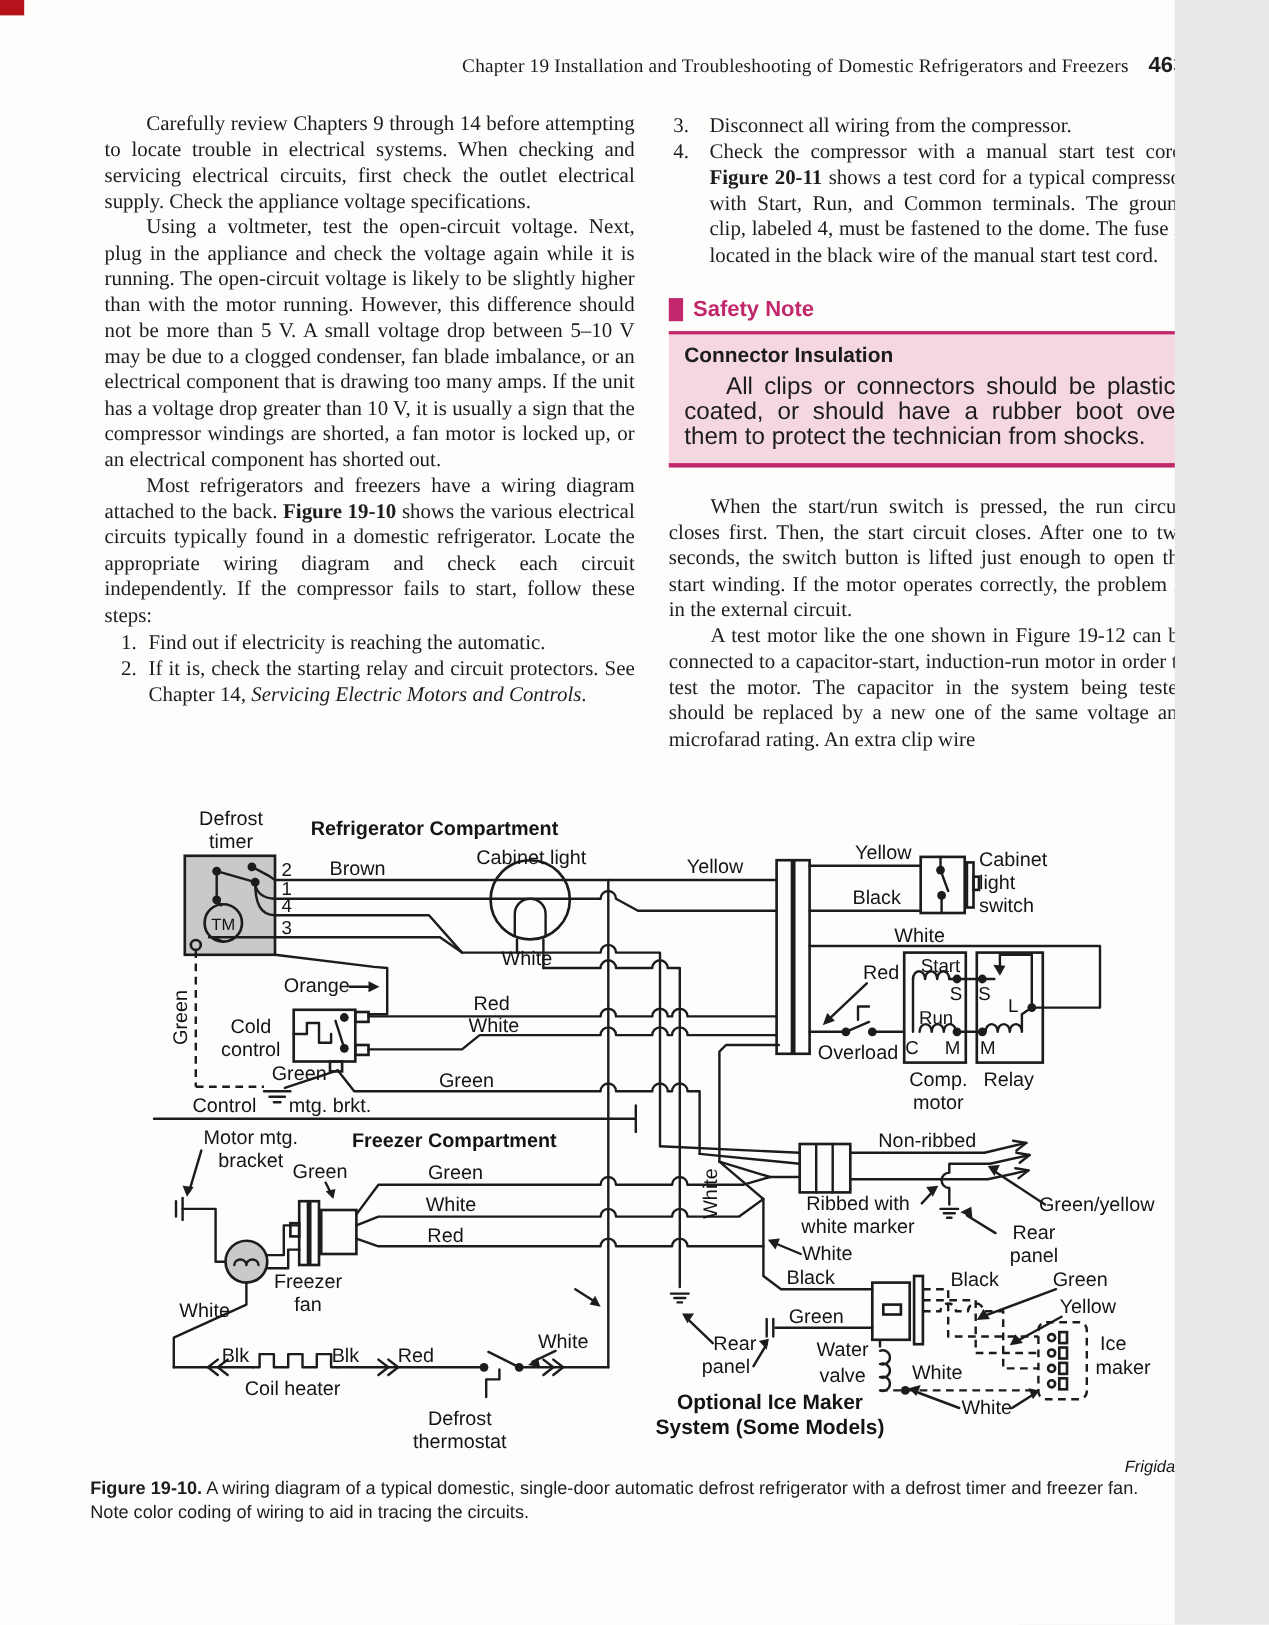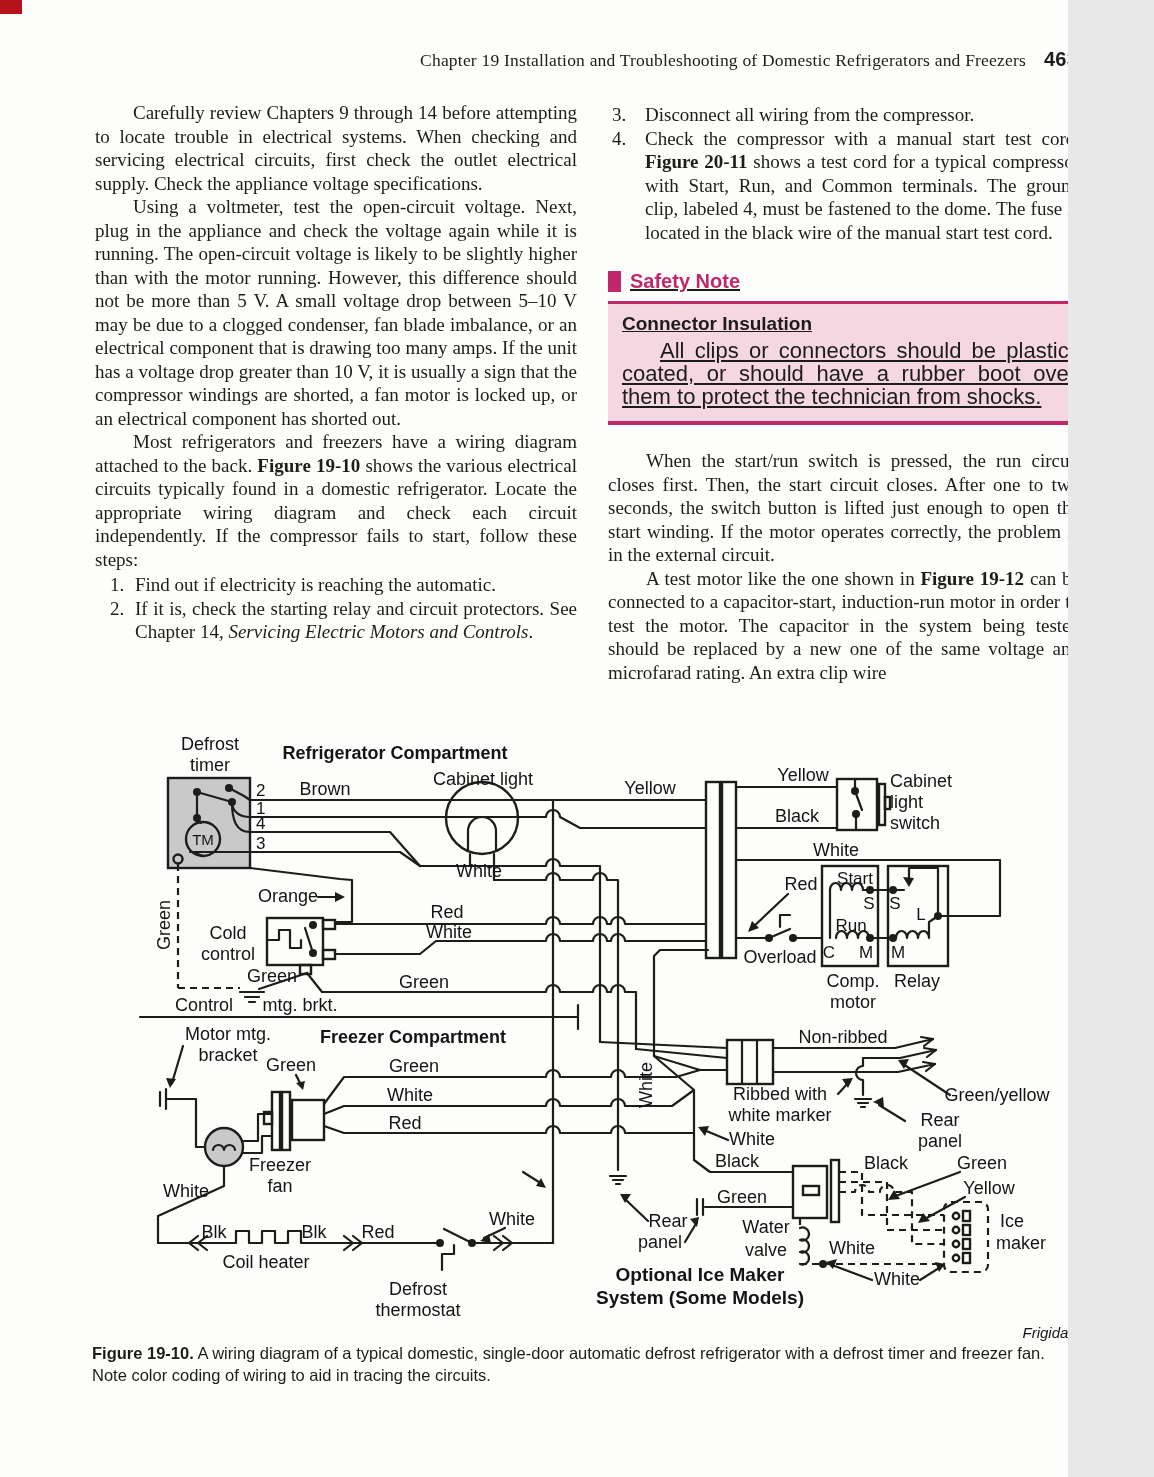--- a/index.html
+++ b/index.html
@@ -12,40 +12,40 @@
   .running-head .pageno{font-weight:bold;font-size:20px;margin-left:18px;font-family:"Liberation Sans",sans-serif;}
   .col{position:absolute;top:101px;font-size:19px;line-height:23.5px;text-align:justify;}
   .col-left{left:95px;width:482px;}
   .col-right{left:608px;width:472px;}
   .para{margin:0;text-indent:38px;}
   .list{margin-top:2px;}
   .li{display:flex;}
   .li .num{flex:0 0 40px;padding-left:15px;box-sizing:border-box;}
   .col-right .li .num{flex:0 0 37px;padding-left:4px;}
   .li .txt{flex:1;text-align:justify;}
-  .safety{margin-top:26px;font-family:"Liberation Sans",sans-serif;text-decoration:underline;}
+  .safety{margin-top:26px;font-family:"Liberation Sans",sans-serif;}
   .safety-head{display:flex;align-items:center;margin-bottom:7px;}
   .safety-sq{width:13px;height:21px;background:#c2266b;margin-right:9px;}
   .safety-title{color:#c2266b;font-weight:bold;font-size:20px;}
   .safety-box{background:#f4d7e0;border-top:3px solid #c2266b;border-bottom:4px solid #c2266b;
       padding:8px 4px 13px 14px;}
   .safety-box h4{margin:0 0 4px 0;font-size:19px;}
   .safety-box p{margin:0;font-size:22px;line-height:23px;text-align:justify;text-indent:38px;}
   .after-box{margin-top:24px;}
   .chapter-tab{position:absolute;left:1097px;top:600px;width:57px;height:103px;
       background:linear-gradient(145deg,#b49484 0%,#a2olive 0%,#a8876f 55%,#96755f 100%);
       background-color:#a8876f;color:#fff;font-family:"Liberation Sans",sans-serif;
       font-weight:bold;font-size:30px;display:flex;align-items:center;justify-content:center;}
   .tab-speck{position:absolute;inset:0;background:
       radial-gradient(circle at 20% 30%, rgba(90,60,45,.35) 2px, transparent 3px),
       radial-gradient(circle at 70% 20%, rgba(90,60,45,.3) 2px, transparent 3px),
       radial-gradient(circle at 40% 70%, rgba(90,60,45,.3) 2px, transparent 3px),
       radial-gradient(circle at 80% 60%, rgba(90,60,45,.3) 2px, transparent 3px),
       radial-gradient(circle at 55% 45%, rgba(255,235,220,.4) 2px, transparent 3px);}
-  .caption{position:absolute;left:92px;top:1342px;width:985px;
+  .caption{position:absolute;left:82px;top:1342px;width:985px;
       font-family:"Liberation Sans",sans-serif;font-size:16.5px;line-height:22px;}
   svg.diagram{position:absolute;left:0;top:0;width:1154px;height:1477px;}
   svg .w{stroke:#1c1c1b;stroke-width:2.2;fill:none;stroke-linejoin:round;stroke-linecap:round;}
   svg .wd{stroke:#1c1c1b;stroke-width:2.2;fill:none;stroke-dasharray:7 5;stroke-linejoin:round;}
   svg .box{stroke:#1c1c1b;stroke-width:2.4;fill:none;}
   svg .gray{fill:#c9c9c9;stroke:#1c1c1b;stroke-width:2.4;}
   svg .dot{fill:#1c1c1b;stroke:none;}
   svg .ah{fill:#1c1c1b;stroke:none;}
   svg text{font-family:"Liberation Sans",sans-serif;fill:#141414;}
 </style>
@@ -92,21 +92,21 @@
         <span class="safety-sq"></span>
         <span class="safety-title">Safety Note</span>
       </div>
       <div class="safety-box">
         <h4>Connector Insulation</h4>
         <p>All clips or connectors should be plastic-coated, or should have a rubber boot over them to protect the technician from shocks.</p>
       </div>
     </div>
 
     <p class="para after-box"><span>When the start/run switch is pressed, the run circuit closes first. Then, the start circuit closes. After one to two seconds, the switch button is lifted just enough to open the start winding. If the motor operates correctly, the problem is in the external circuit.</span></p>
-    <p class="para"><span>A test motor like the one shown in </span><span style="font-weight: bold; margin-top: 25px;">Figure 19-12</span><span> can be connected to a capacitor-start, induction-run motor in order to test the motor. The capacitor in the system being tested should be replaced by a new one of the same voltage and microfarad rating. An extra clip wire</span></p>
+    <p class="para"><span>A test motor like the one shown in </span><span style="font-weight: normal; margin-top: 25px;">Figure 19-12</span><span> can be connected to a capacitor-start, induction-run motor in order to test the motor. The capacitor in the system being tested should be replaced by a new one of the same voltage and microfarad rating. An extra clip wire</span></p>
   </div>
 
   <div class="chapter-tab">
     <div class="tab-speck"></div>
     <span>7</span>
   </div>
 
   <svg class="diagram" viewBox="0 0 1154 1477">
 
     <g>

